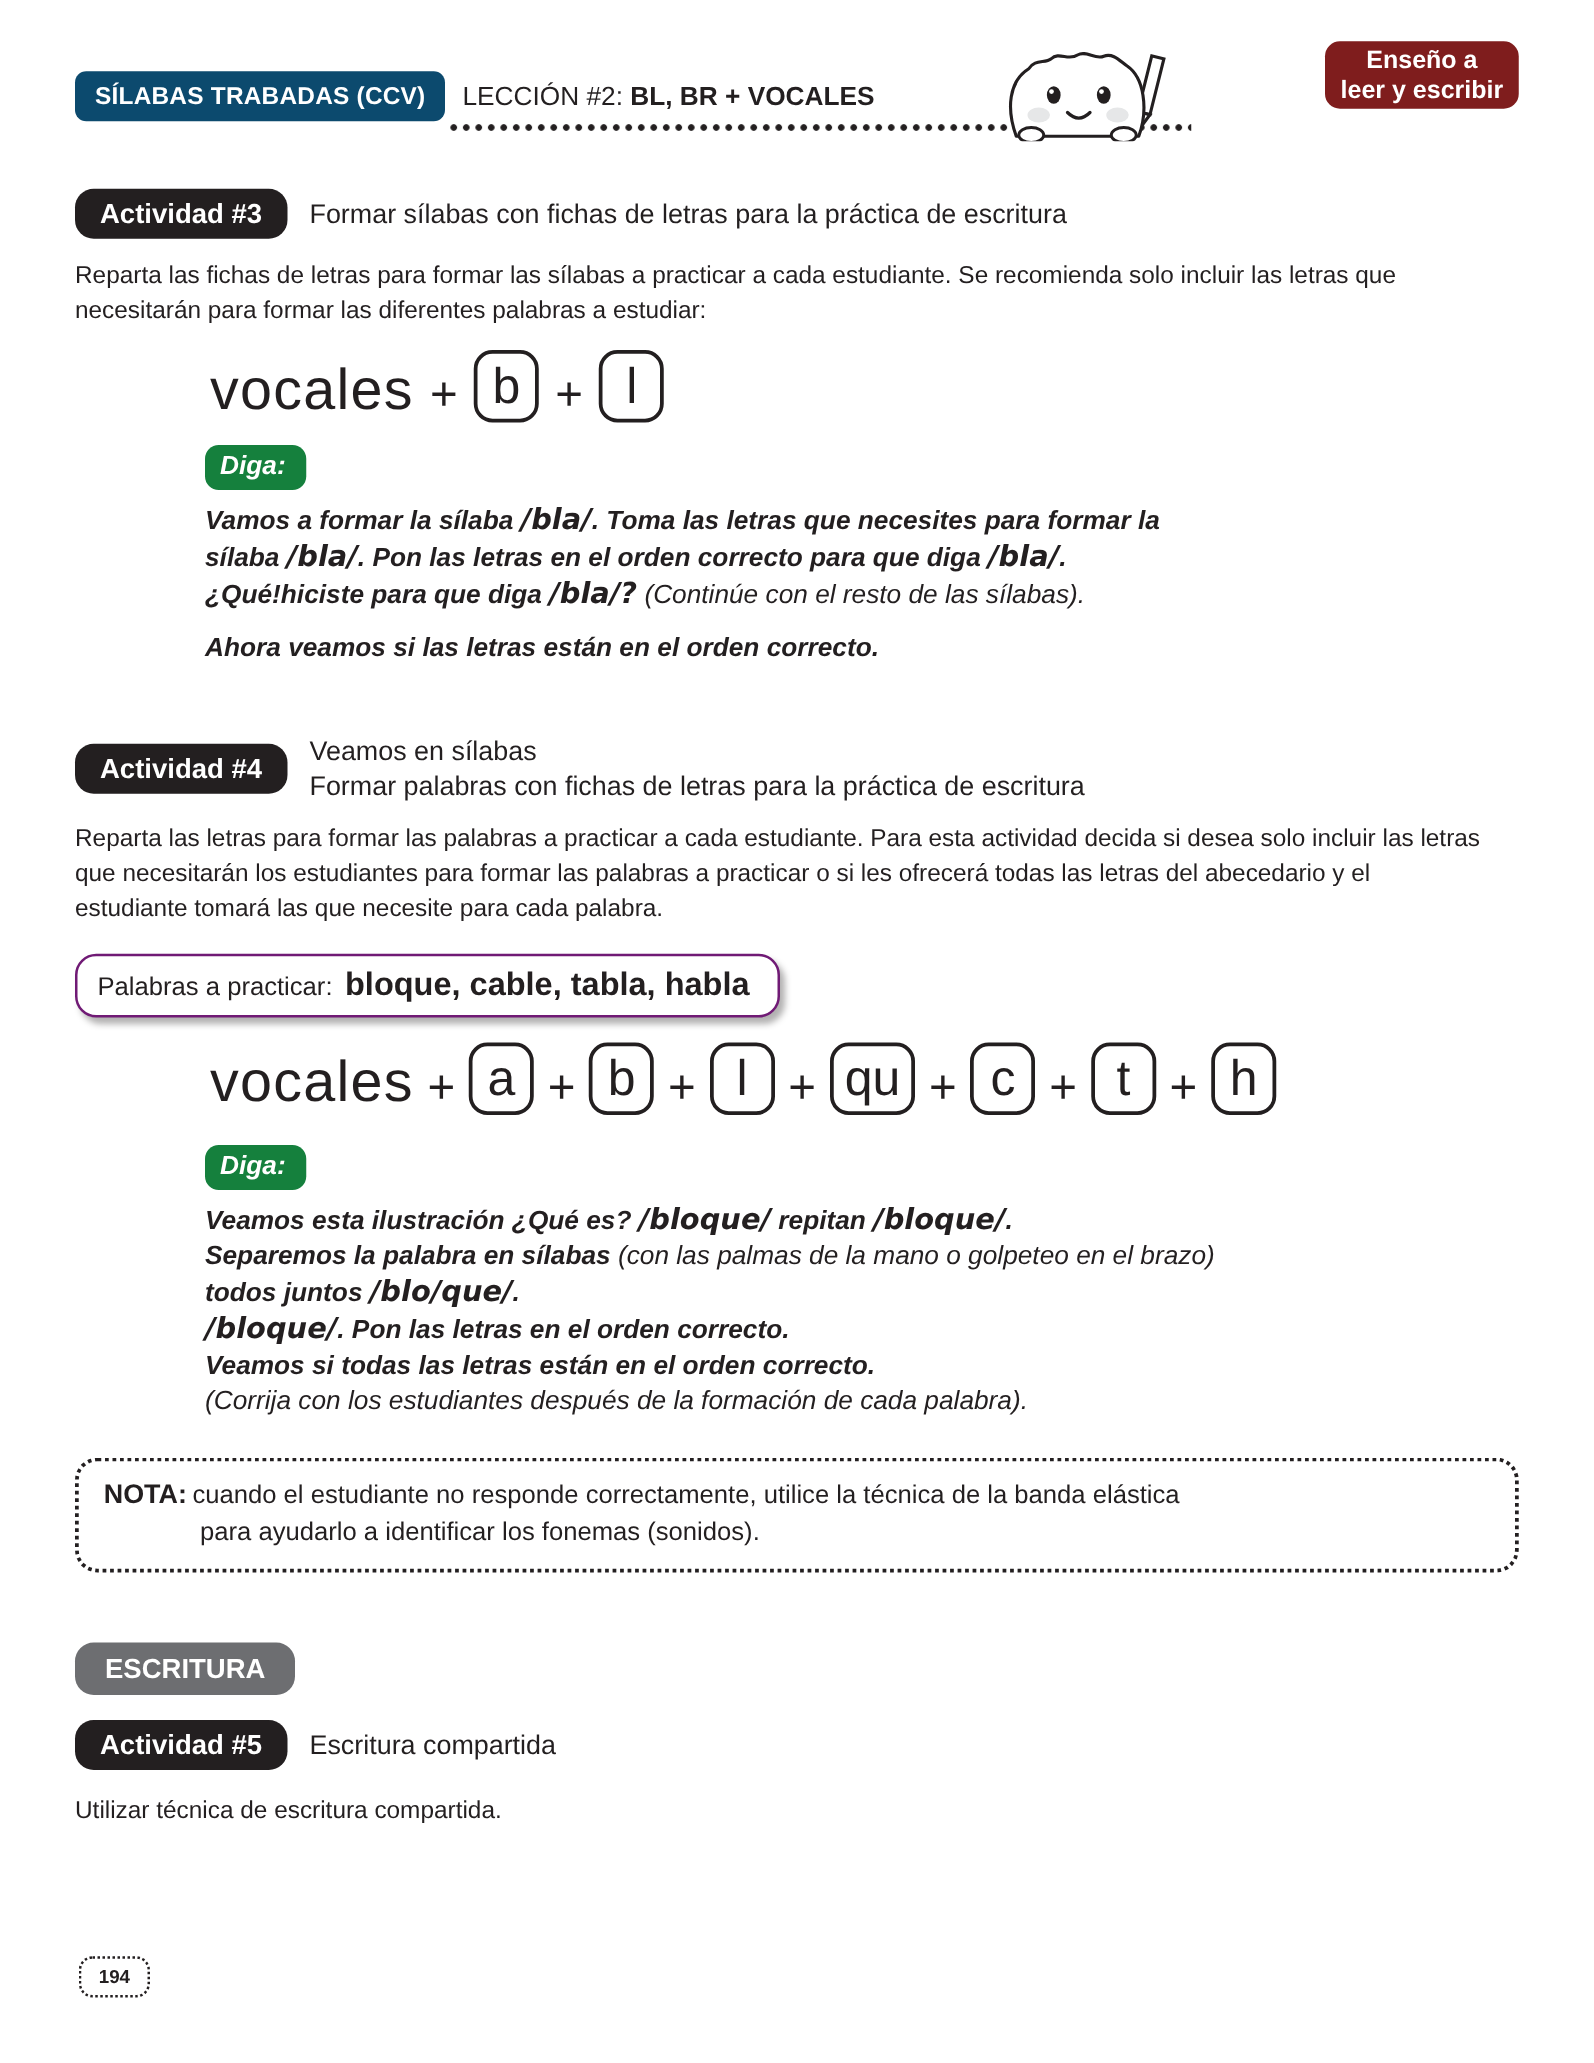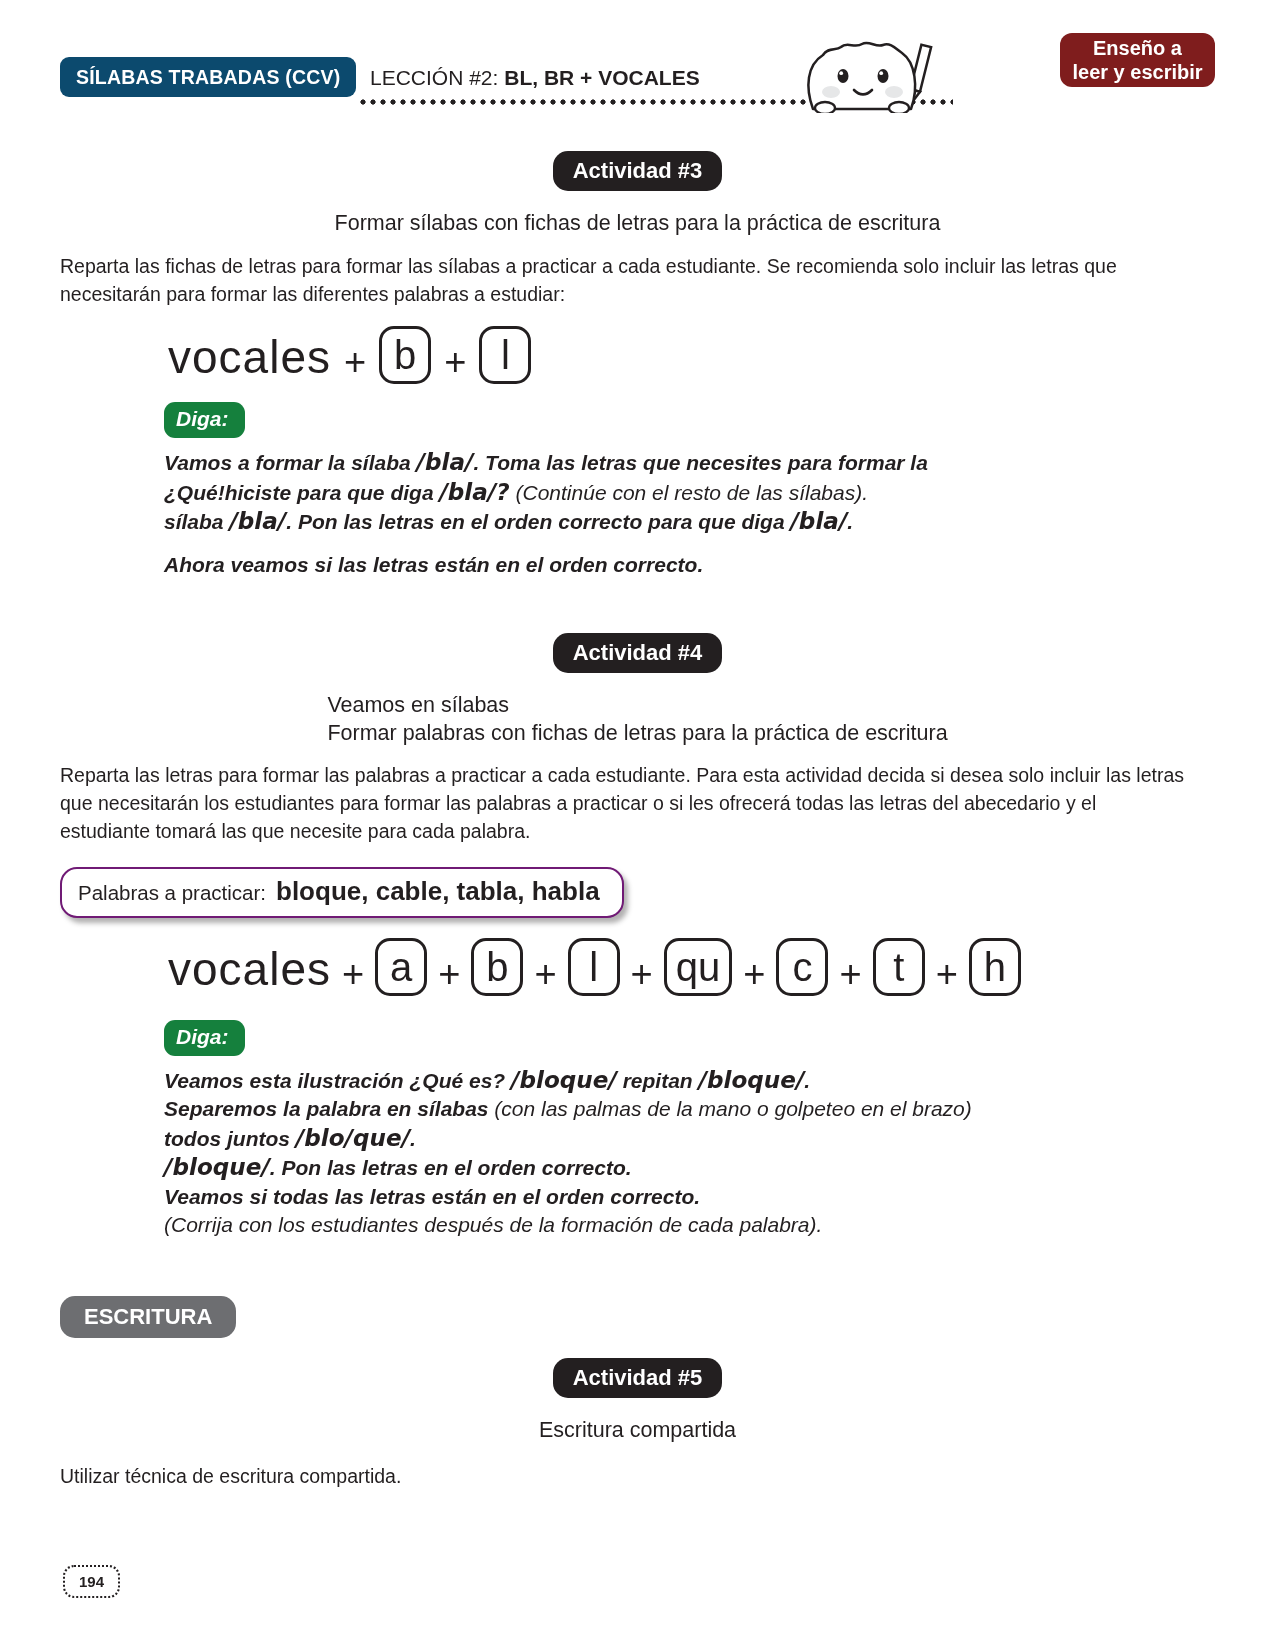--- a/index.html
+++ b/index.html
@@ -27,21 +27,21 @@
   }
   .face-wrap { position:absolute; left:735px; bottom:-8px; width:150px; height:78px; }
   .enseno-badge {
     position:absolute; right:0; top:-12px; width:155px; height:54px;
     background:#7f1d1d; color:#ffffff; border-radius:12px;
     display:flex; flex-direction:column; align-items:center; justify-content:center;
     font-size:20px; font-weight:bold; line-height:24px;
   }
 
   
-  .act-row { display:flex; align-items:center; gap:18px;flex-direction:column; }
+  .act-row { display:flex; align-items:center; gap:18px; }
   .act-badge {
     background:#231f20; color:#ffffff; border-radius:15px;
     font-size:22px; font-weight:bold; padding:7px 20px; white-space:nowrap; flex:0 0 auto;
   }
   .act-title { font-size:21.5px; line-height:28px; }
   .gray-badge {
     display:inline-block; background:#6d6e71; color:#ffffff; border-radius:15px;
     font-size:22px; font-weight:bold; padding:8px 24px;
   }
 
@@ -168,22 +168,22 @@
       <span class="plus">+</span>
       <span class="tile">l</span>
     </div>
 
     <div style="margin-top:18px;">
       <span class="diga-badge">Diga:</span>
     </div>
 
     <div class="script">
       <div class="script-line"><span class="seg-b">Vamos a formar la sílaba </span><span class="seg-p">/bla/</span><span class="seg-b">. Toma las letras que necesites para formar la</span></div>
+      <div class="script-line"><span class="seg-b">sílaba </span><span class="seg-p">/bla/</span><span class="seg-b">. Pon las letras en el orden correcto para que diga </span><span class="seg-p">/bla/</span><span class="seg-b">.</span></div>
       <div class="script-line"><span class="seg-b">¿Qué!hiciste para que diga </span><span class="seg-p">/bla/?</span><span class="seg-r"> (Continúe con el resto de las sílabas).</span></div>
-      <div class="script-line"><span class="seg-b">sílaba </span><span class="seg-p">/bla/</span><span class="seg-b">. Pon las letras en el orden correcto para que diga </span><span class="seg-p">/bla/</span><span class="seg-b">.</span></div>
     </div>
     <div class="closing-line seg-b">Ahora veamos si las letras están en el orden correcto.</div>
 
     
     <div class="act-row act4-row">
       <span class="act-badge">Actividad #4</span>
       <span class="act-title">
         <span style="display:block;">Veamos en sílabas</span>
         <span style="display:block;">Formar palabras con fichas de letras para la práctica de escritura</span>
       </span>
@@ -221,20 +221,27 @@
     <div class="script">
       <div class="script-line"><span class="seg-b">Veamos esta ilustración ¿Qué es? </span><span class="seg-p">/bloque/</span><span class="seg-b"> repitan </span><span class="seg-p">/bloque/</span><span class="seg-b">.</span></div>
       <div class="script-line"><span class="seg-b">Separemos la palabra en sílabas </span><span class="seg-r"> (con las palmas de la mano o golpeteo en el brazo)</span></div>
       <div class="script-line"><span class="seg-b">todos juntos </span><span class="seg-p">/blo/que/</span><span class="seg-b">.</span></div>
       <div class="script-line"><span class="seg-p">/bloque/</span><span class="seg-b">. Pon las letras en el orden correcto.</span></div>
       <div class="script-line"><span class="seg-b">Veamos si todas las letras están en el orden correcto.</span></div>
       <div class="script-line"><span class="seg-r">(Corrija con los estudiantes después de la formación de cada palabra).</span></div>
     </div>
 
     
+    <div class="nota-box">
+      <div>
+        <span class="nota-label">NOTA:</span>
+        <span class="nota-text">cuando el estudiante no responde correctamente, utilice la técnica de la banda elástica</span>
+      </div>
+      <div class="nota-line2">para ayudarlo a identificar los fonemas (sonidos).</div>
+    </div>
 
     
     <div class="escritura-row">
       <span class="gray-badge">ESCRITURA</span>
     </div>
 
     <div class="act-row act5-row">
       <span class="act-badge">Actividad #5</span>
       <span class="act-title">Escritura compartida</span>
     </div>

